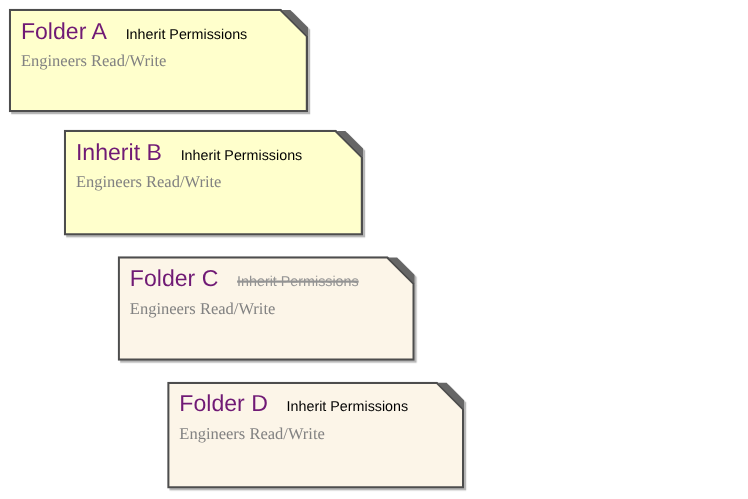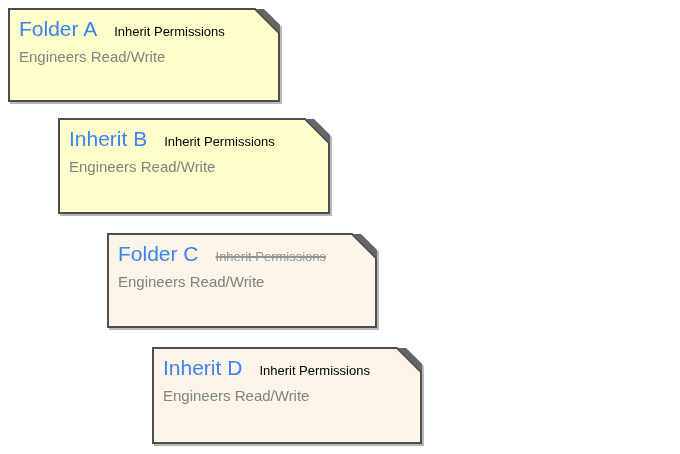--- a/index.html
+++ b/index.html
@@ -37,34 +37,34 @@
     padding: 9px 14px 0 11px;
   }
   .title-row {
     display: flex;
     align-items: baseline;
     gap: 17px;
     white-space: nowrap;
   }
   .folder-name {
     font-size: 21px;
-    color: #3b82f6;
+    color: #701a75;
   }
   .perm-label {
     font-size: 13px;
     color: #000000;
   }
   .perm-label.struck {
     color: #949494;
     text-decoration: line-through;
     text-decoration-thickness: 2px;
   }
   .acl-line {
     margin-top: 7px;
-    font-family: Liberation Sans, sans-serif;
+    font-family: Liberation Serif, serif;
     font-size: 15px;
     color: #828282;
     white-space: nowrap;
   }
 </style>
 </head>
 <body>
 
 <div class="canvas">
 
@@ -110,20 +110,20 @@
     </div>
   </div>
 
   <div class="note" style="left:152px; top:347px;">
     <svg width="270" height="97" viewBox="0 0 270 97">
       <polygon class="body" points="1,1 245,1 269,25 269,96 1,96" fill="#FCF5E8"></polygon>
       <polygon class="fold" fill="#666666" points="246,1 270,25 270,17 254,1"></polygon>
     </svg>
     <div class="text">
       <div class="title-row">
-        <span class="folder-name">Inherit D</span>
+        <span class="folder-name">Folder D</span>
         <span class="perm-label">Inherit Permissions</span>
       </div>
       <div class="acl-line">Engineers Read/Write</div>
     </div>
   </div>
 
 </div>
 
 </body></html>

